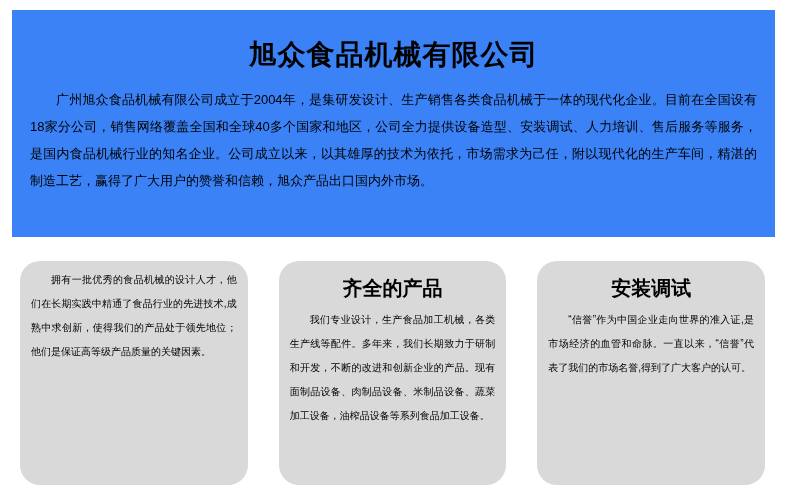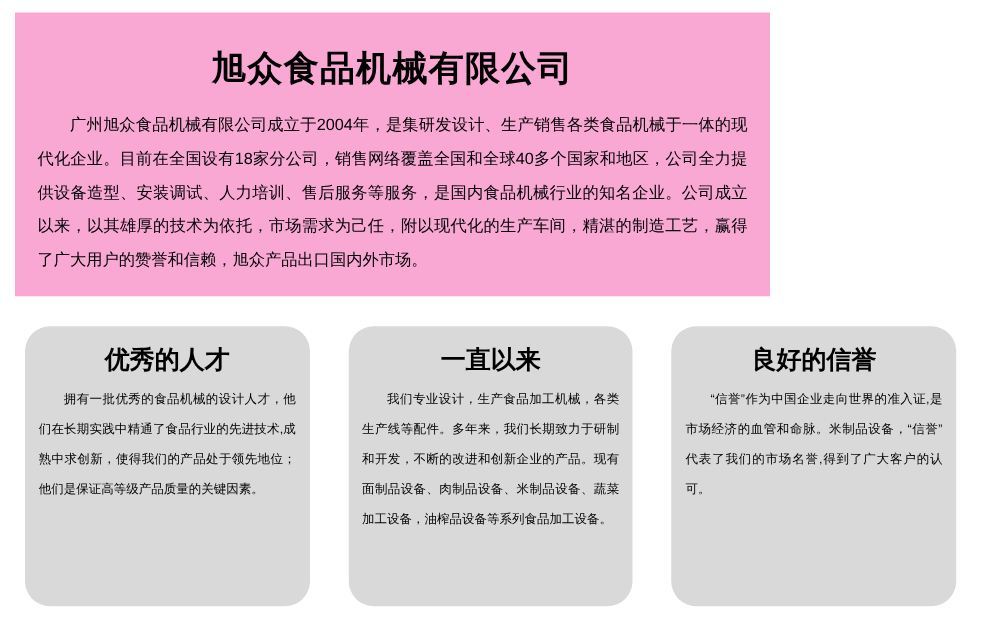--- a/index.html
+++ b/index.html
@@ -14,23 +14,23 @@
     width: 790px;
     height: 504px;
     background: #ffffff;
     overflow: hidden;
   }
   
   .intro-block {
     position: absolute;
     left: 12px;
     top: 10px;
-    width: 604px;
+    width: 763px;
     height: 227px;
-    background: #f9a8d4;
+    background: #3b82f6;
     box-sizing: border-box;
     padding: 0 18px;
   }
   .intro-block h1 {
     margin: 0;
     padding-top: 27px;
     text-align: center;
     font-size: 28px;
     font-weight: bold;
     line-height: 1.25;
@@ -87,28 +87,27 @@
 <div class="page">
 
   <section class="intro-block">
     <h1>旭众食品机械有限公司</h1>
     <p>广州旭众食品机械有限公司成立于2004年，是集研发设计、生产销售各类食品机械于一体的现代化企业。目前在全国设有18家分公司，销售网络覆盖全国和全球40多个国家和地区，公司全力提供设备造型、安装调试、人力培训、售后服务等服务，是国内食品机械行业的知名企业。公司成立以来，以其雄厚的技术为依托，市场需求为己任，附以现代化的生产车间，精湛的制造工艺，赢得了广大用户的赞誉和信赖，旭众产品出口国内外市场。</p>
   </section>
 
   <section class="cards">
 
     <div class="card">
-      <h2>优秀的人才</h2>
       <p>拥有一批优秀的食品机械的设计人才，他们在长期实践中精通了食品行业的先进技术,成熟中求创新，使得我们的产品处于领先地位；他们是保证高等级产品质量的关键因素。</p>
     </div>
 
     <div class="card">
-      <h2>一直以来</h2>
+      <h2>齐全的产品</h2>
       <p>我们专业设计，生产食品加工机械，各类生产线等配件。多年来，我们长期致力于研制和开发，不断的改进和创新企业的产品。现有面制品设备、肉制品设备、米制品设备、蔬菜加工设备，油榨品设备等系列食品加工设备。</p>
     </div>
 
     <div class="card">
-      <h2>良好的信誉</h2>
-      <p>“信誉”作为中国企业走向世界的准入证,是市场经济的血管和命脉。米制品设备，“信誉”代表了我们的市场名誉,得到了广大客户的认可。</p>
+      <h2>安装调试</h2>
+      <p>“信誉”作为中国企业走向世界的准入证,是市场经济的血管和命脉。一直以来，“信誉”代表了我们的市场名誉,得到了广大客户的认可。</p>
     </div>
 
   </section>
 </div>
 
 </body></html>

